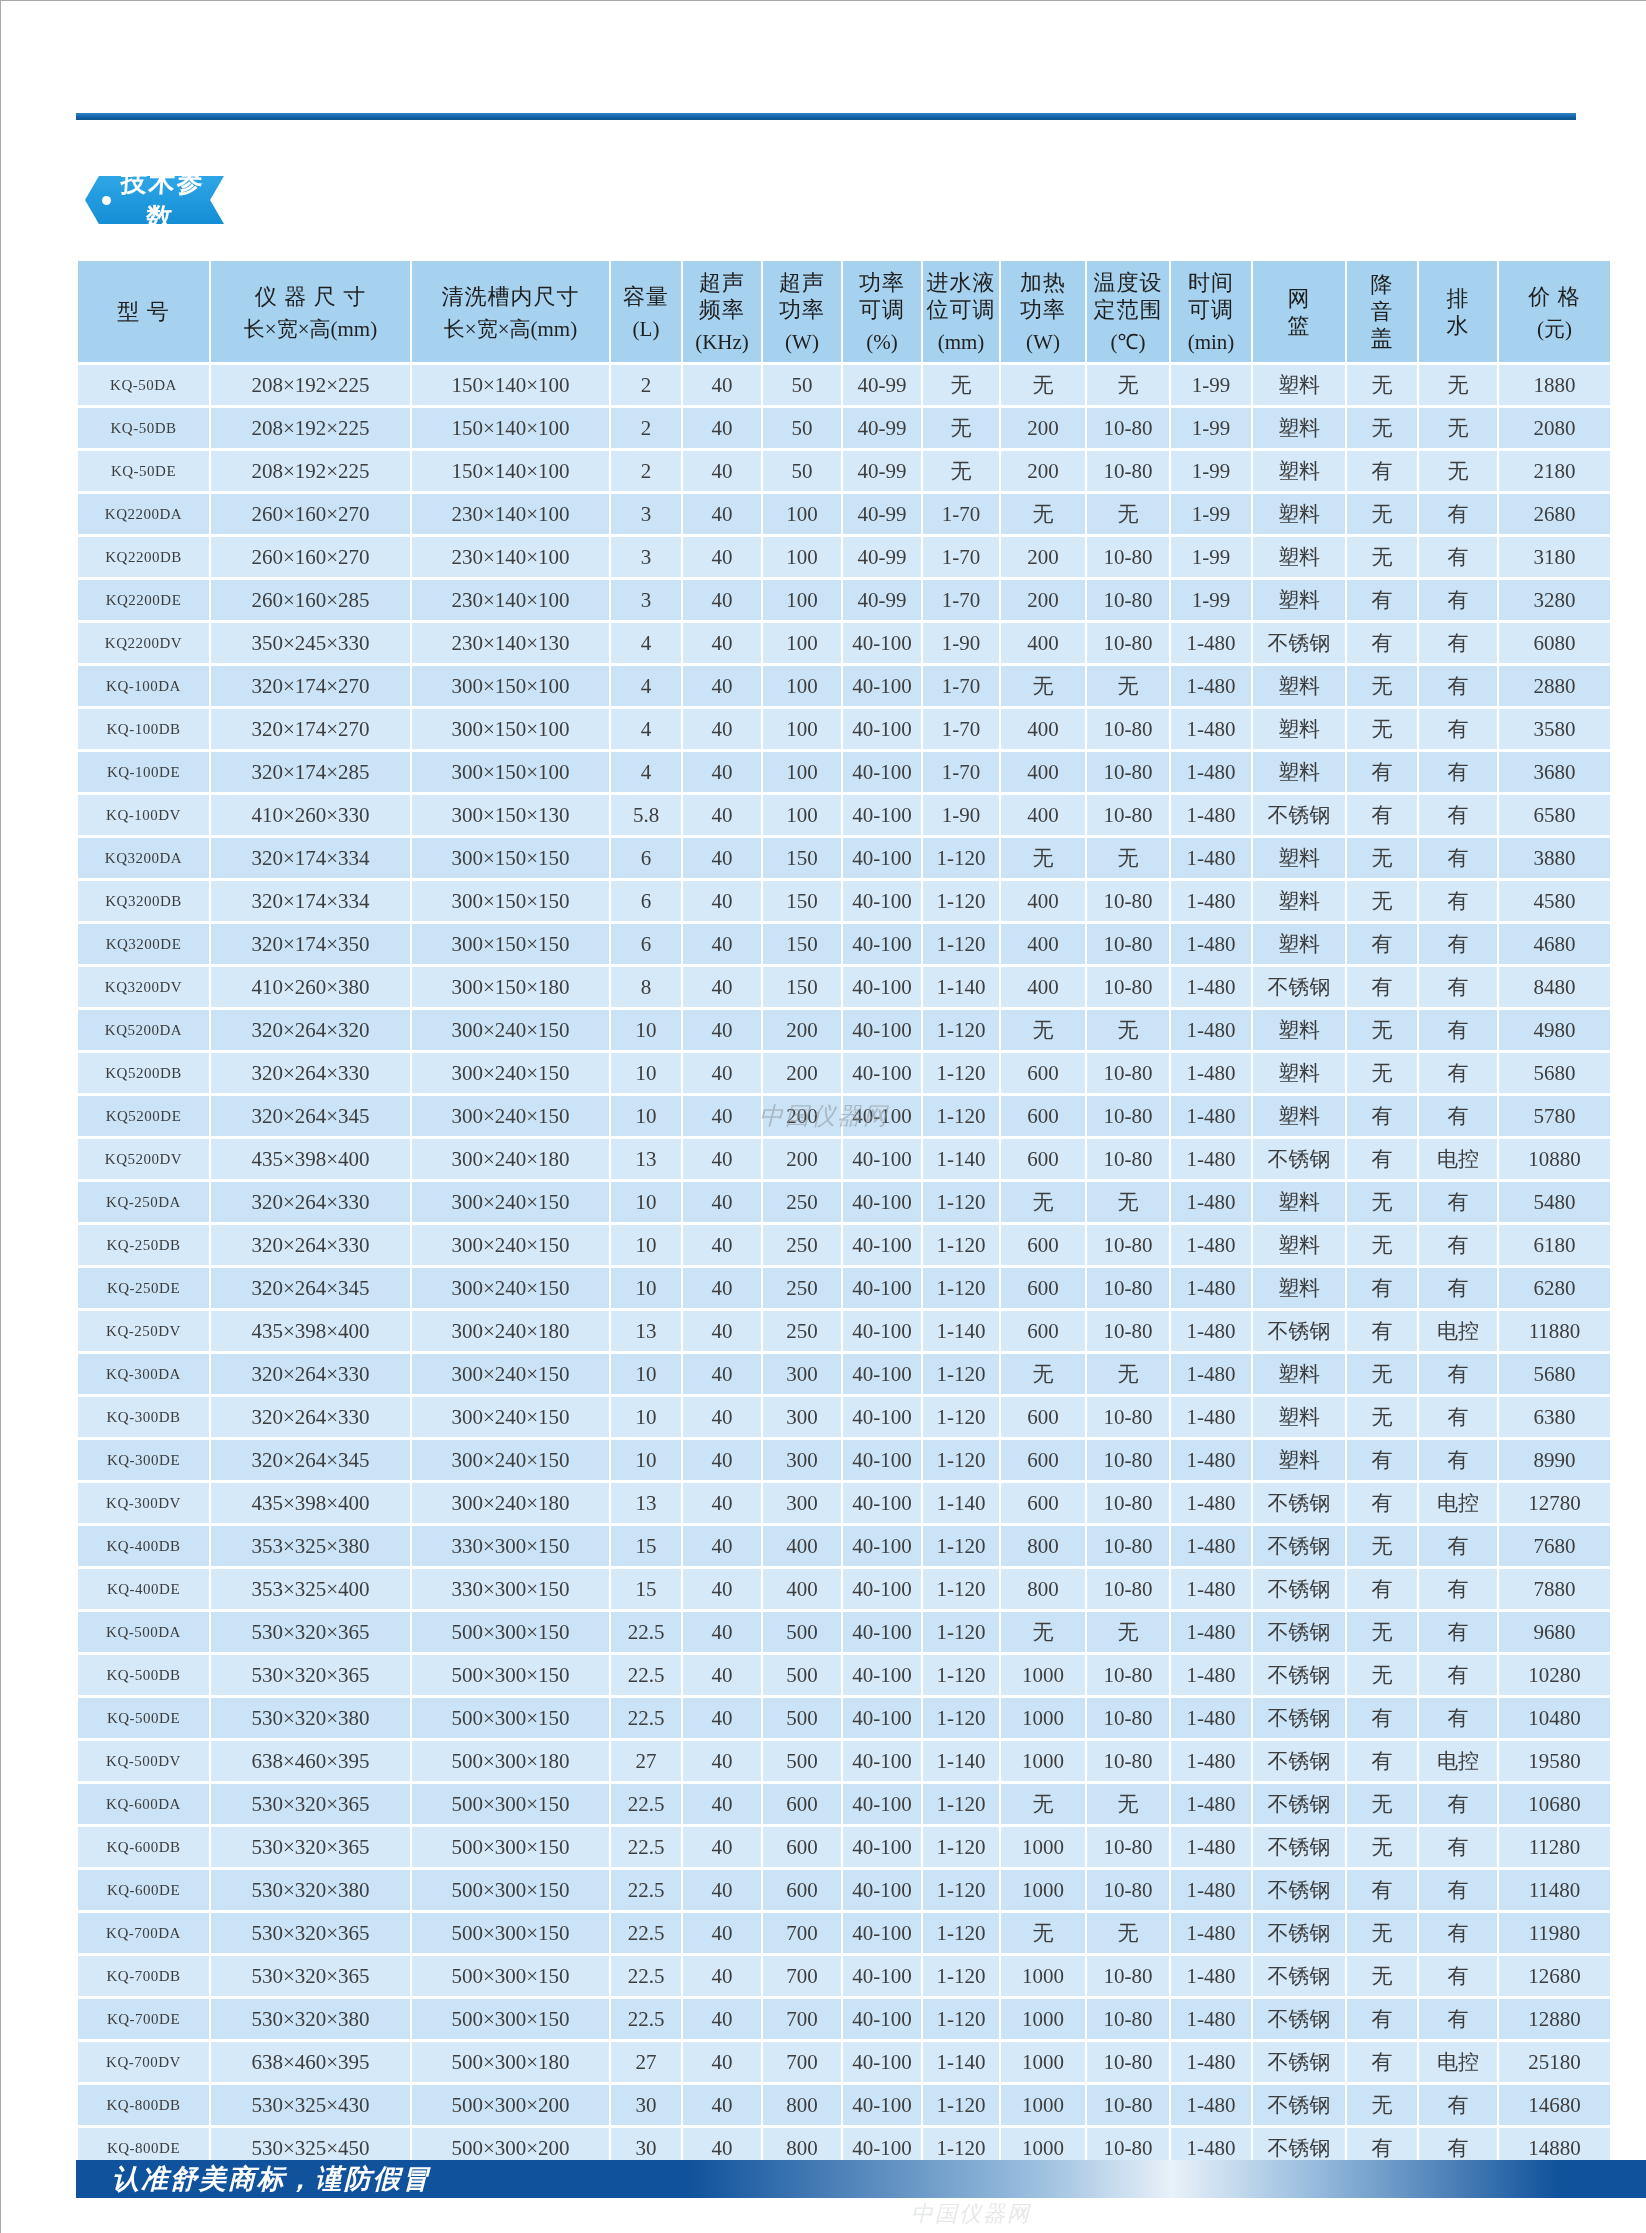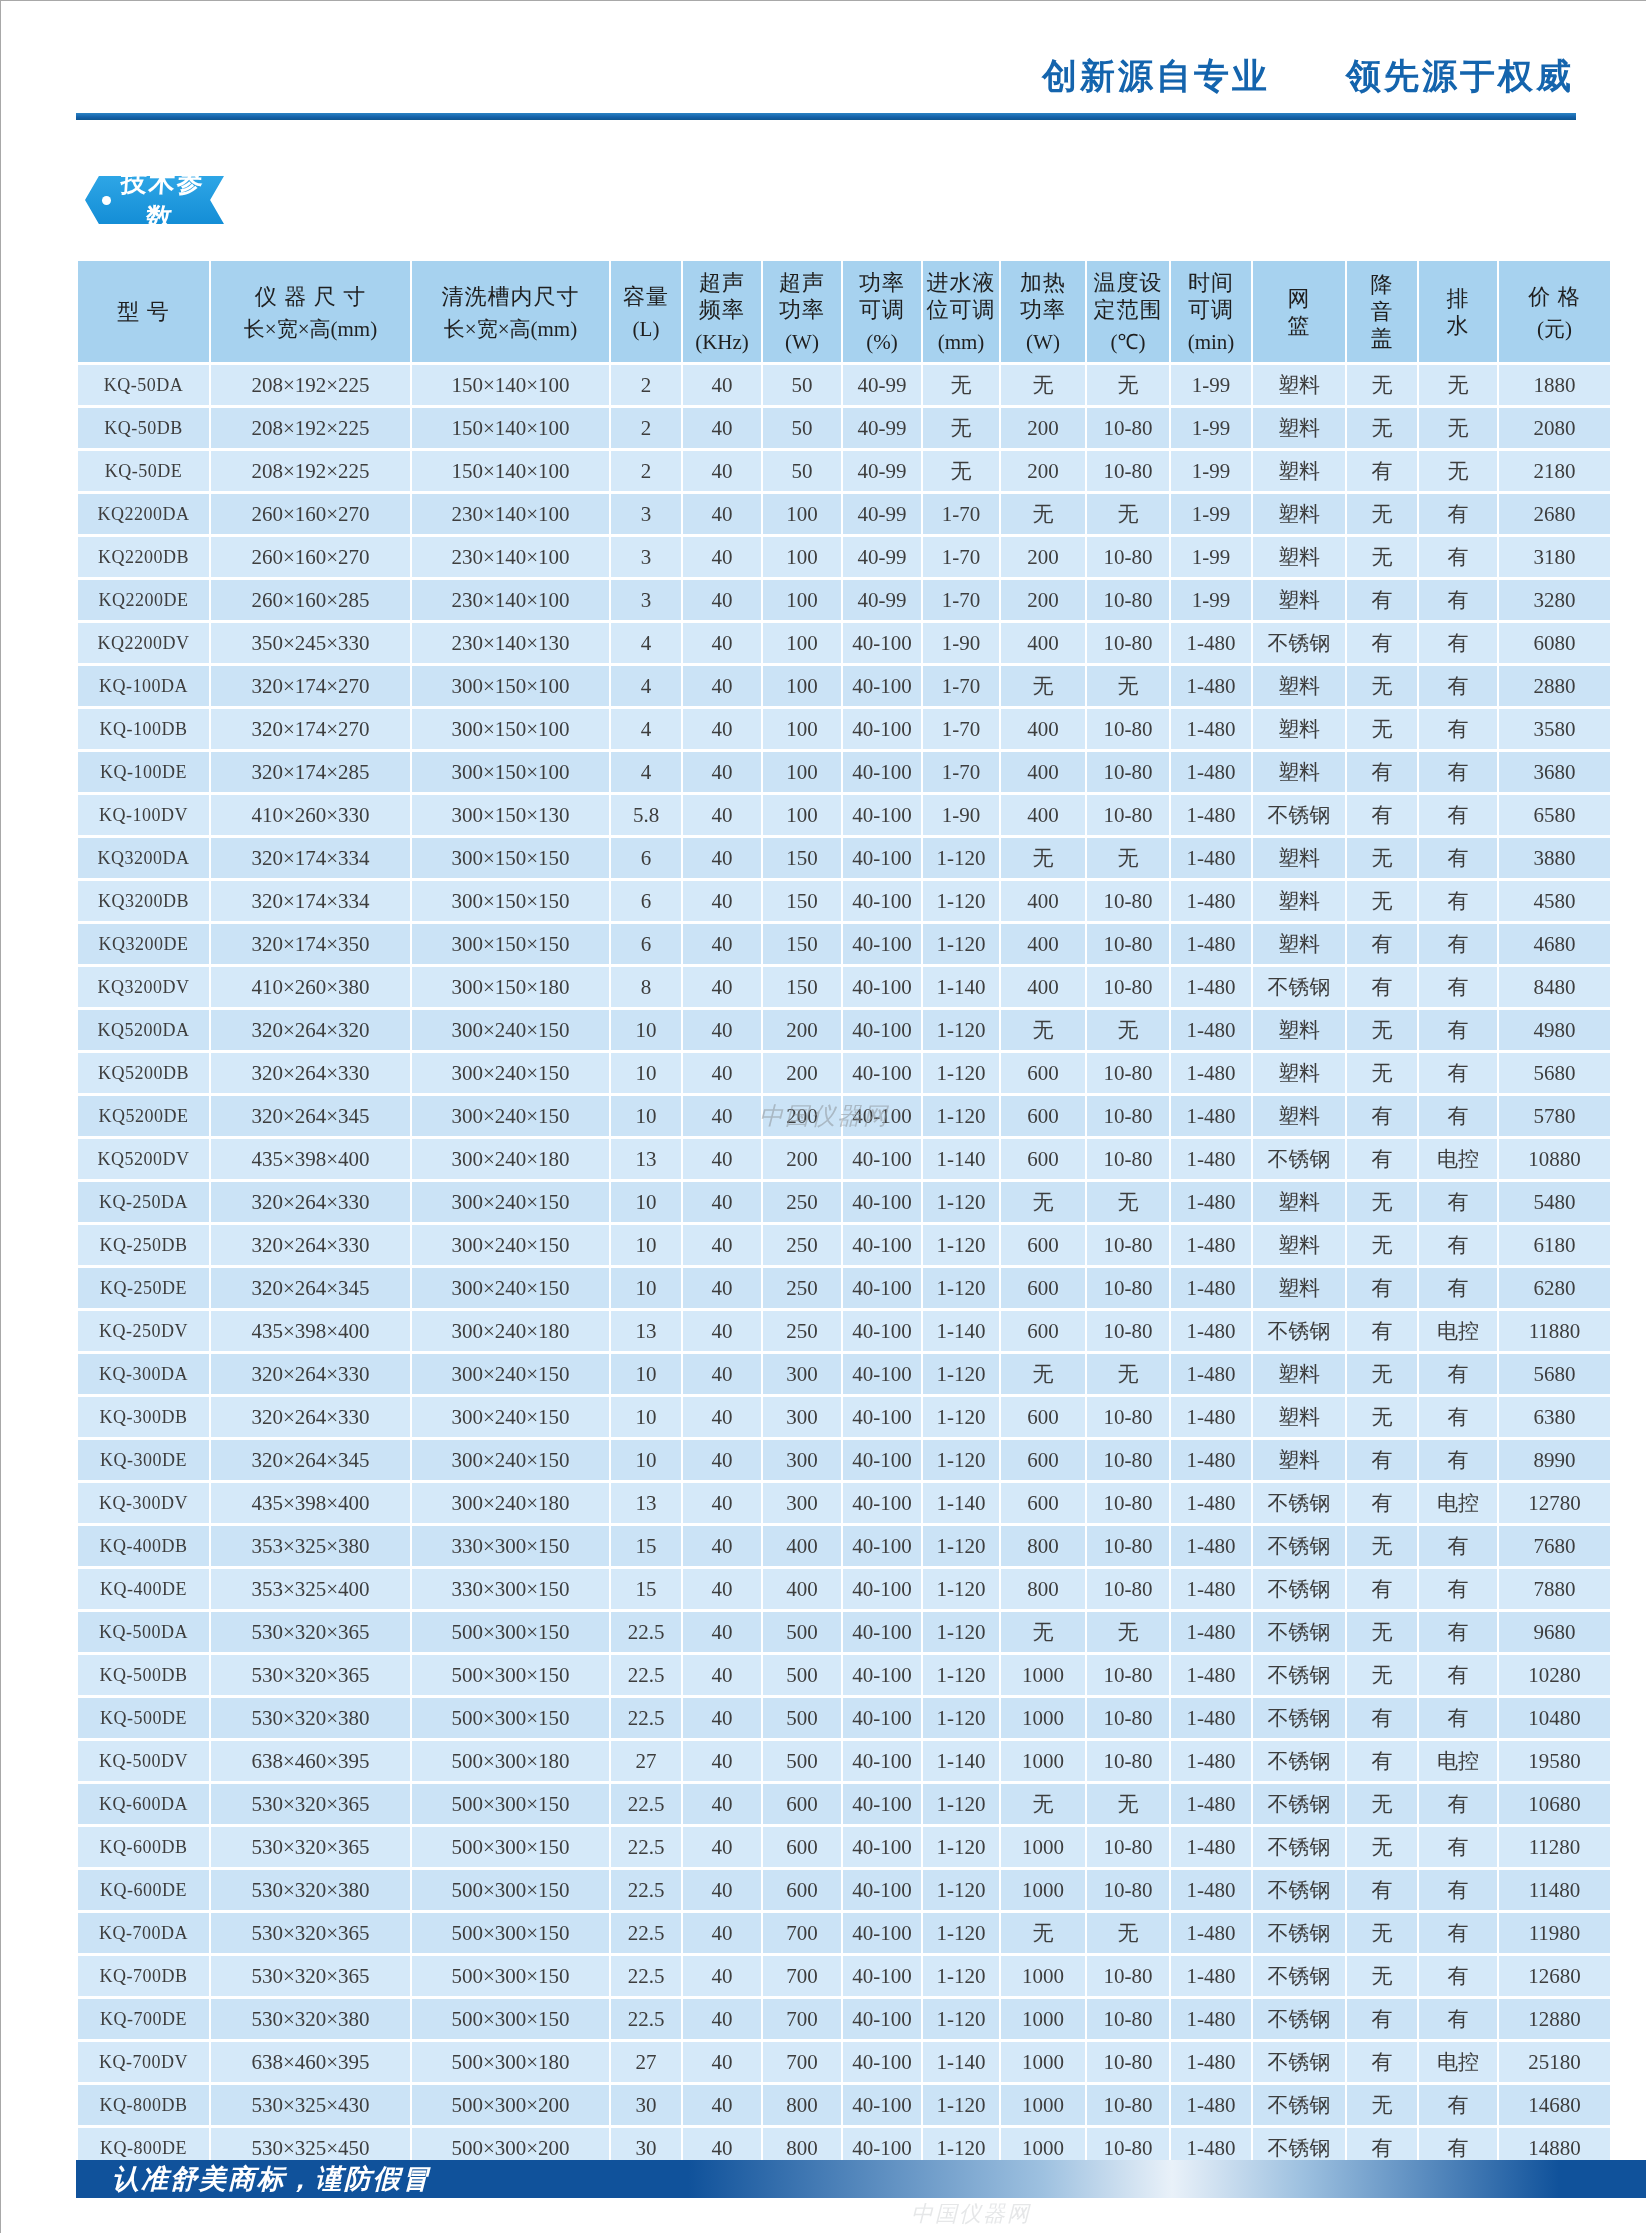--- a/index.html
+++ b/index.html
@@ -97,21 +97,21 @@
     height: 38px;
     text-align: center;
     vertical-align: middle;
     font-size: 21px;
     color: #3d3d3d;
     overflow: hidden;
     white-space: nowrap;
   }
   .spec-table tr.odd  td { background: #d5e9f9; }
   .spec-table tr.even td { background: #cbe3f6; }
-  .spec-table td:first-child { font-size: 18px; letter-spacing: 0.5px; }
+  .spec-table td:first-child { font-size: 15px; letter-spacing: 0.5px; }
   
   .watermark {
     position: absolute;
     font-family: "Liberation Sans", sans-serif;
     color: #8f969c;
     pointer-events: none;
     letter-spacing: 2px;
     font-style: italic;
   }
   .wm-center { left: 823px; top: 1115px; transform: translate(-50%,-50%); font-size: 24px; opacity: 0.55; }
@@ -146,21 +146,20 @@
     font-style: italic;
     font-size: 31px;
     color: #ffffff;
   }
 </style>
 </head>
 <body>
 
 <div class="page">
 
-  <div class="slogan">创新源自专业　　领先源于权威</div>
 
   <div class="top-rule"></div>
 
   <div class="section-badge">
     <span class="dot"></span>
     <span class="label">技术参数</span>
   </div>
 
   <table class="spec-table">
       <colgroup>

